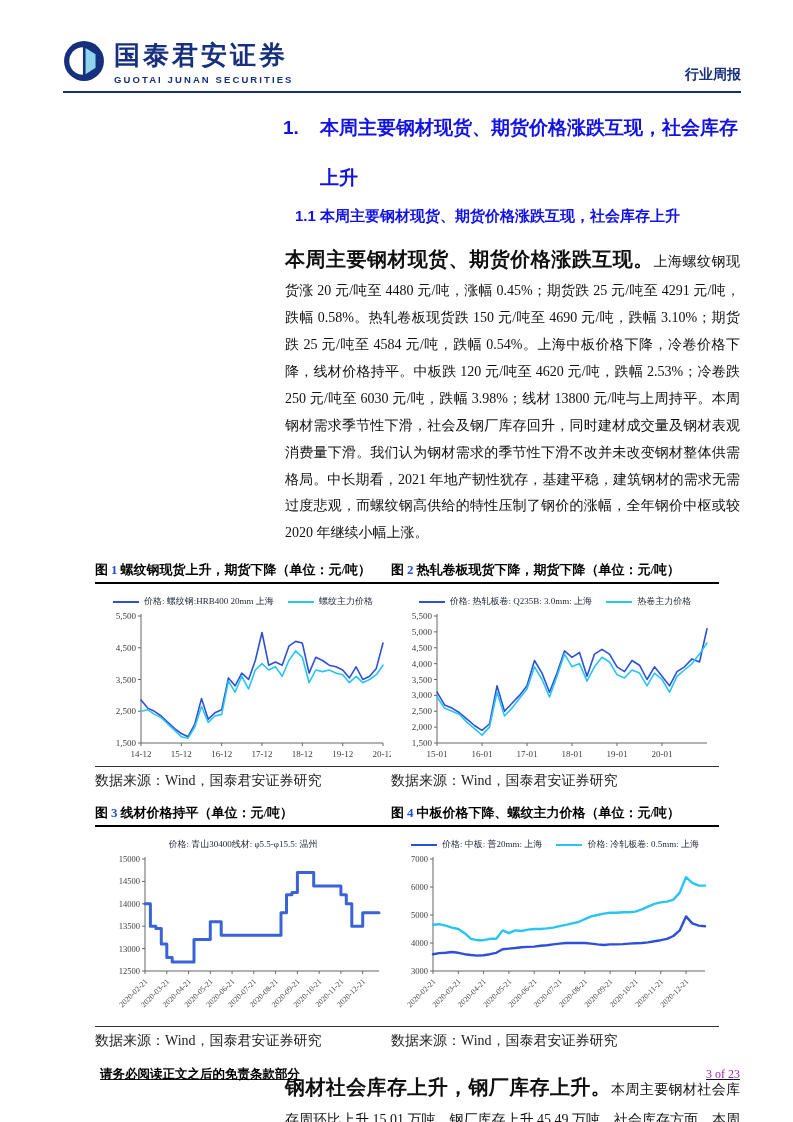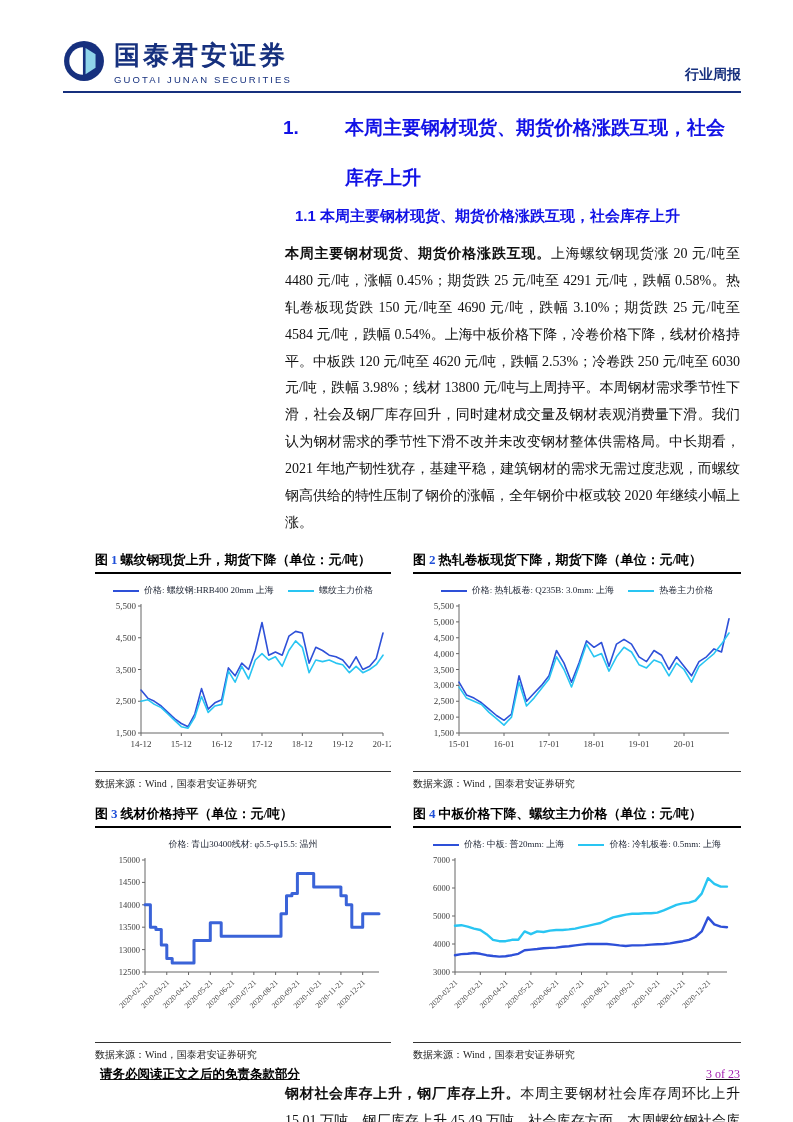--- a/index.html
+++ b/index.html
@@ -5,48 +5,48 @@
   html,body{margin:0;padding:0;background:#ffffff;}
   .page{position:relative;width:793px;height:1122px;background:#fff;overflow:hidden;
         font-family:"Liberation Serif",serif;color:#111;}
   
   .header{margin:40px 52px 0 63px;width:678px;display:flex;justify-content:space-between;
           align-items:flex-end;border-bottom:2px solid #16307e;padding-bottom:5px;}
   .brand{display:flex;align-items:center;gap:9px;}
   .brand-text{display:flex;flex-direction:column;line-height:1;}
   .brand-cn{font-family:"Liberation Sans",sans-serif;font-weight:bold;font-size:26px;
             color:#16307e;letter-spacing:3px;}
-  .brand-en{font-family:"Liberation Sans",sans-serif;font-weight:normal;font-size:9.5px;
+  .brand-en{font-family:"Liberation Sans",sans-serif;font-weight:bold;font-size:9.5px;
             color:#16307e;letter-spacing:2.1px;margin-top:7px;}
   .report-type{font-family:"Liberation Sans",sans-serif;font-weight:bold;font-size:14px;
                color:#16307e;padding-bottom:2px;}
   
   .h1{margin:10px 52px 0 283px;display:flex;color:#1212e6;font-weight:bold;font-size:19px;
       line-height:50px;font-family:"Liberation Sans",sans-serif;}
   .h1-num{width:37px;flex:none;}
-  .h1-text{flex:1;margin-left:25px;}
+  .h1-text{flex:1;}
   .h2{margin:4px 0 0 295px;color:#1212e6;font-weight:bold;font-size:15px;
       font-family:"Liberation Sans",sans-serif;}
   
   .para{margin:14px 0 0 285px;width:455px;font-size:14px;line-height:1.92;
         text-align:justify;color:#101010;}
-  .para b{font-family:"Liberation Sans",sans-serif;font-size:14px;}
-  
-  .figrow{margin:14px 0 0 95px;display:flex;gap:22px;}
+  .para b{font-family:"Liberation Sans",sans-serif;font-size:20px;}
+  
+  .figrow{margin:14px 0 0 95px;display:flex;}
   .figure{display:flex;flex-direction:column;}
   .col-a{width:296px;}
   .col-b{width:328px;}
   .fig-title{font-weight:bold;font-size:13px;color:#000;border-bottom:2px solid #000;
              padding-bottom:3px;white-space:nowrap;}
   .fig-num{color:#1f4fd8;padding:0 3px;}
   .legend{display:flex;justify-content:center;align-items:center;gap:14px;height:18px;
           font-size:9px;color:#1d2433;margin-top:8px;white-space:nowrap;}
   .lg-line{display:inline-block;width:26px;height:2px;margin-right:5px;vertical-align:middle;}
   .plot{display:block;}
-  .source{border-top:1px solid #333;margin-top:16px;padding-top:5px;font-size:10px;color:#222;}
+  .source{border-top:1px solid #333;margin-top:1px;padding-top:5px;font-size:14px;color:#222;}
   
   .footer{position:absolute;left:100px;right:53px;top:1066px;display:flex;
           justify-content:space-between;align-items:baseline;text-decoration:underline;}
   .disclaimer{font-weight:bold;font-size:12.5px;color:#000;}
   .pageno{font-size:12px;color:#a21caf;}
 </style>
 </head>
 <body>
 
 <div class="page">

